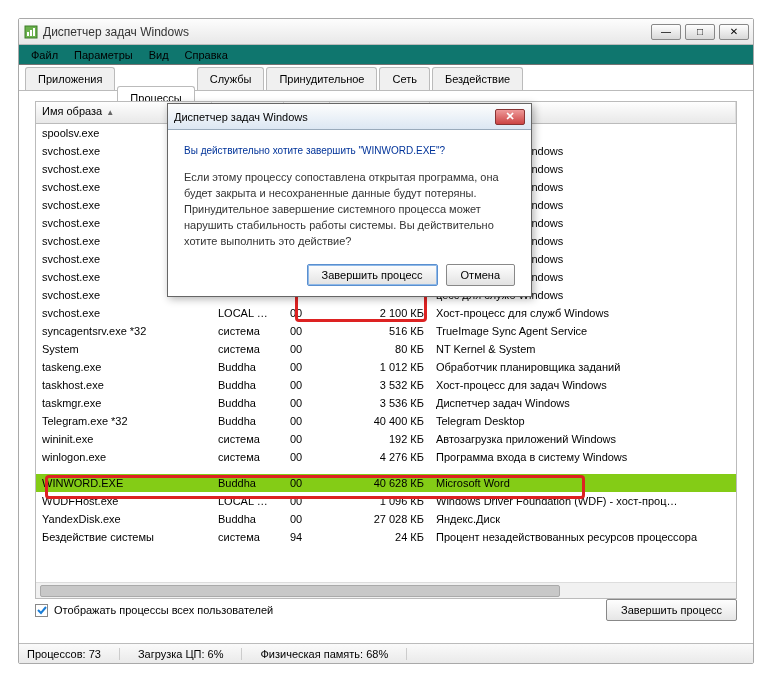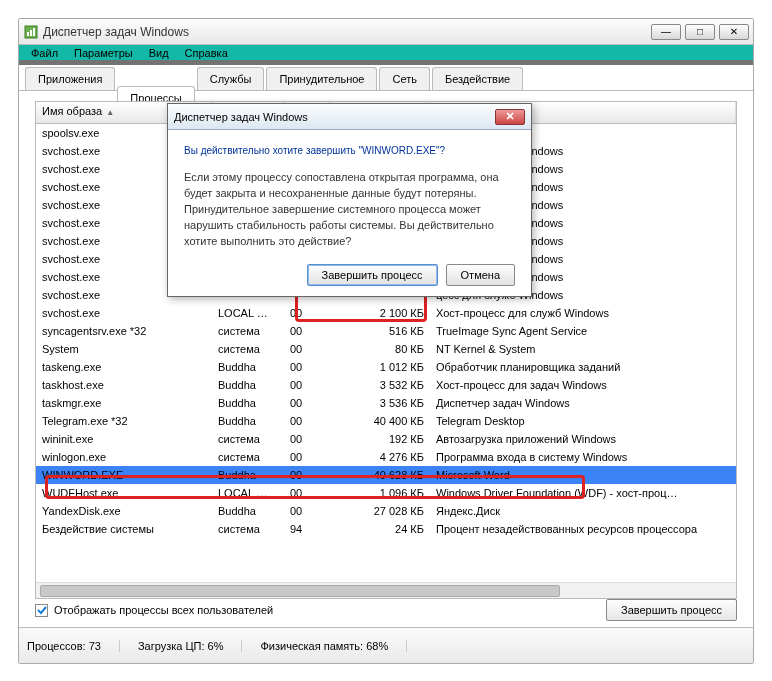--- a/index.html
+++ b/index.html
@@ -5,21 +5,21 @@
 * { box-sizing: border-box; margin: 0; padding: 0; font-family: "Segoe UI", Tahoma, sans-serif; font-size: 11px; }
 body { background: #fff; width: 772px; height: 681px; overflow: hidden; position: relative; }
 
 .window { position: absolute; top: 18px; left: 18px; width: 736px; height: 646px; background: #fff; border: 1px solid #a9a9a9; border-radius: 2px; }
 .titlebar { height: 26px; background: linear-gradient(#fdfdfd,#e8e8e8); border-bottom: 1px solid #bbb; display: flex; align-items: center; padding: 0 4px; }
 .tb-icon { width: 16px; height: 16px; margin-right: 4px; display: flex; align-items: center; justify-content: center; }
 .tb-title { font-size: 12px; color: #333; }
 .tb-spacer { flex: 1; }
 .tb-btn { width: 30px; height: 16px; border: 1px solid #888; background: linear-gradient(#fefefe,#d8d8d8); border-radius: 2px; margin-left: 4px; display: flex; align-items: center; justify-content: center; cursor: pointer; font-size: 10px; }
 
-.menubar { height: 20px; display: flex; align-items: center; padding: 0 4px; background: #14b8a6; border-bottom: 5px solid #737373; }
+.menubar { height: 20px; display: flex; align-items: center; padding: 0 4px; background: #0f766e; border-bottom: 1px solid #737373; }
 .menu-item { padding: 2px 8px; cursor: pointer; }
 
 .tabstrip { height: 26px; display: flex; align-items: flex-end; padding: 0 6px; background: #fff; border-bottom: 1px solid #bbb; }
 .tab { padding: 5px 12px; border: 1px solid #bbb; border-bottom: none; margin-right: 2px; background: #f0f0f0; border-radius: 3px 3px 0 0; cursor: pointer; position: relative; }
 .tab.active { background: #fff; top: 19px; }
 
 .content { position: absolute; top: 74px; left: 8px; right: 8px; bottom: 60px; display: flex; flex-direction: column; }
 .list-container { flex: 1; border: 1px solid #bbb; margin: 8px 8px 4px 8px; overflow: hidden; position: relative; }
 .cols { display: flex; background: linear-gradient(#fefefe,#e8e8e8); border-bottom: 1px solid #bbb; height: 22px; }
 .col { padding: 3px 6px; border-right: 1px solid #ddd; font-size: 11px; }
@@ -30,21 +30,21 @@
 .row .c3 { text-align: right; }
 .hscroll { position: absolute; bottom:0; left:0; right:0; height:16px; background:#f1f1f1; border-top:1px solid #ddd; }
 .hscroll-thumb { position:absolute; top:2px; left:4px; width:520px; height:12px; background:#c8c8c8; border:1px solid #aaa; border-radius:2px; }
 
 .highlight-ring { position:absolute; border:3px solid #d22; border-radius:4px; pointer-events:none; }
 
 .bottom-controls { position:absolute; left:16px; right:16px; bottom:40px; height:26px; display:flex; align-items:center; }
 .chk { width:13px; height:13px; border:1px solid #888; margin-right:6px; display:inline-flex; align-items:center; justify-content:center; background:#fff; }
 .btn { border:1px solid #888; background:linear-gradient(#fefefe,#e6e6e6); padding:4px 14px; border-radius:2px; cursor:pointer; }
 
-.statusbar { position:absolute; bottom:0; left:0; right:0; height:36px; border-top:1px solid #bbb; display:flex; align-items:center; padding:0 8px; background:linear-gradient(#fafafa,#eaeaea); }
+.statusbar { position:absolute; bottom:0; left:0; right:0; height:20px; border-top:1px solid #bbb; display:flex; align-items:center; padding:0 8px; background:linear-gradient(#fafafa,#eaeaea); }
 .status-cell { padding:0 18px; border-right:1px solid #ccc; }
 .status-cell:first-child { padding-left:0; }
 
 .dialog { position:absolute; top:103px; left:167px; width:365px; background:#fff; border:1px solid #666; box-shadow:2px 2px 8px rgba(0,0,0,.3); z-index:10; }
 .dlg-titlebar { height:26px; background:linear-gradient(#fdfdfd,#dce7f3); border-bottom:1px solid #9ab; display:flex; align-items:center; padding:0 6px; }
 .dlg-close { width:30px; height:16px; background:linear-gradient(#e99,#c44); border:1px solid #833; border-radius:2px; display:flex; align-items:center; justify-content:center; cursor:pointer; color:#fff; font-weight:bold; }
 .dlg-body { padding:14px 16px 10px 16px; }
 .dlg-head { color:#003399; font-size:10px; margin-bottom:12px; line-height:1.4; }
 .dlg-text { color:#333; font-size:11px; line-height:1.45; margin-bottom:14px; }
 .dlg-buttons { display:flex; justify-content:flex-end; gap:8px; }
@@ -225,21 +225,21 @@
             <span class="c3">192 КБ</span>
             <span class="c4">Автозагрузка приложений Windows</span>
           </div>
           <div class="row">
             <span class="c0">winlogon.exe</span>
             <span class="c1">система</span>
             <span class="c2">00</span>
             <span class="c3">4 276 КБ</span>
             <span class="c4">Программа входа в систему Windows</span>
           </div>
-          <div class="row" style="background: #3b82f6;">
+          <div class="row" style="background: #84cc16; margin-top: 8px;">
             <span class="c0">WINWORD.EXE</span>
             <span class="c1">Buddha</span>
             <span class="c2">00</span>
             <span class="c3">40 628 КБ</span>
             <span class="c4">Microsoft Word</span>
           </div>
           <div class="row">
             <span class="c0">WUDFHost.exe</span>
             <span class="c1">LOCAL …</span>
             <span class="c2">00</span>

